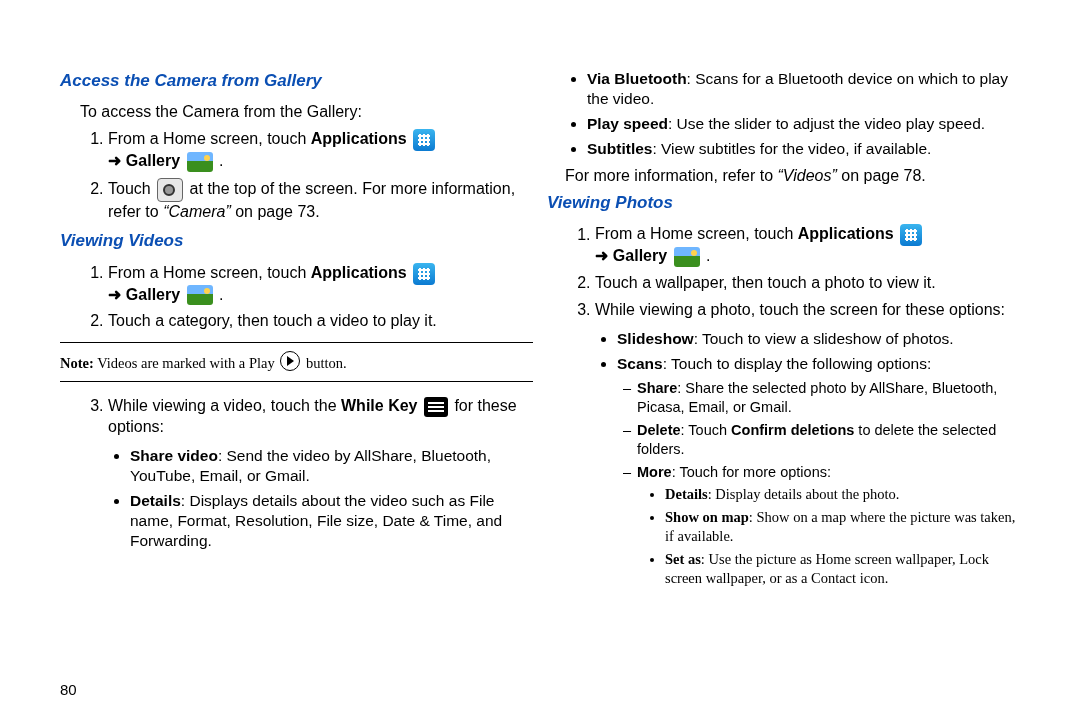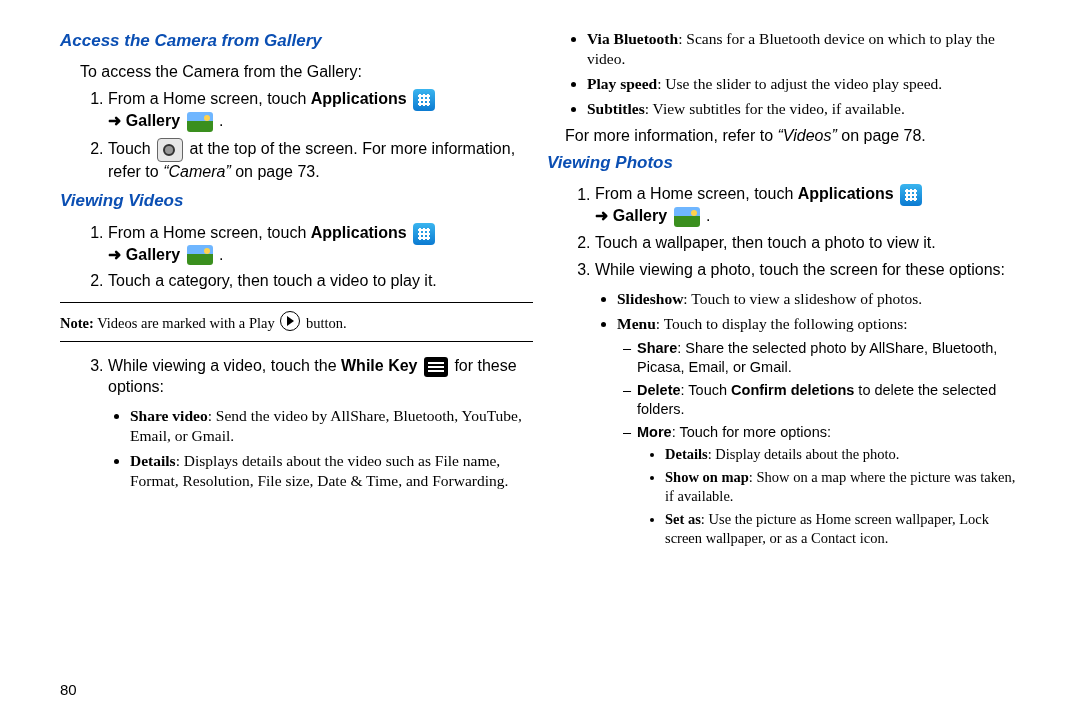--- a/index.html
+++ b/index.html
@@ -1,23 +1,23 @@
 <!DOCTYPE html>
 <html><head>
 <meta charset="utf-8">
 <style>
 html,body{margin:0;padding:0;width:1080px;height:720px;font-family:Arial,Helvetica,sans-serif;color:#000;background:#fff}
-.page{padding:24px 60px 20px 60px;display:flex;gap:14px;font-size:16px;line-height:1.3}
+.page{padding:64px 60px 20px 60px;display:flex;gap:14px;font-size:16px;line-height:1.3}
 .col{flex:1}
 .heading{color:#0b4fb3;font-style:italic;font-weight:bold;font-size:17px;margin:6px 0 10px 0}
 p{margin:6px 0}
 ol{margin:4px 0 8px 0;padding-left:48px}
 ol li{margin:6px 0}
 ul.bul{list-style:disc;padding-left:40px;margin:4px 0}
-ul.bul li{margin:5px 0;font-family:Liberation Serif, serif;font-stretch:condensed;font-size:15.5px}
+ul.bul li{margin:5px 0;font-family:Liberation Sans, sans-serif;font-stretch:condensed;font-size:15.5px}
 ul.dash{list-style:none;padding-left:48px;margin:2px 0}
 ul.dash>li{position:relative;margin:4px 0;font-family:"Helvetica Condensed",Arial,sans-serif;font-stretch:condensed;font-size:14.5px}
 ul.dash>li:before{content:"–";position:absolute;left:-14px}
 ul.inner{list-style:disc;padding-left:40px;margin:2px 0}
 ul.inner li{margin:4px 0;font-family:Liberation Serif, serif;font-stretch:condensed;font-size:14.5px}
 .arrow:before{content:"\279C\00a0";font-weight:bold}
 .noteblock{border-top:1.2px solid #000;border-bottom:1.2px solid #000;padding:8px 0;margin:10px 0 14px 0;font-family:Liberation Serif, serif;font-stretch:condensed;font-size:14.5px}
 .pagenum{position:absolute;left:60px;bottom:22px;font-size:15px}
 .ico{display:inline-block;vertical-align:middle;width:22px;height:22px;border-radius:4px;position:relative;margin:0 2px}
 .ico-apps{background:linear-gradient(#3ab5ef,#0b7ad1)}
@@ -109,21 +109,21 @@
      <span>From a Home screen, touch </span><b>Applications</b>
      <span class="ico ico-apps"></span><br>
      <span class="arrow"></span><b>Gallery</b>
      <span class="ico ico-gallery"></span> .
    </li>
    <li>Touch a wallpaper, then touch a photo to view it.</li>
    <li>While viewing a photo, touch the screen for these options:</li>
   </ol>
   <ul class="bul" style="padding-left:70px">
     <li><b>Slideshow</b><span>: Touch to view a slideshow of photos.</span></li>
-    <li><b>Menu</b><span>: Touch to display the following options:</span></li>
+    <li><b>Scans</b><span>: Touch to display the following options:</span></li>
   </ul>
   <ul class="dash" style="padding-left:90px">
     <li><b>Share</b><span>: Share the selected photo by AllShare, Bluetooth, Picasa, Email, or Gmail.</span></li>
     <li><b>Delete</b><span>: Touch </span><b>Confirm deletions</b><span> to delete the selected folders.</span></li>
     <li><b>More</b><span>: Touch for more options:</span></li>
   </ul>
   <ul class="inner" style="padding-left:118px">
     <li><b>Details</b><span>: Display details about the photo.</span></li>
     <li><b>Show on map</b><span>: Show on a map where the picture was taken, if available.</span></li>
     <li><b>Set as</b><span>: Use the picture as Home screen wallpaper, Lock screen wallpaper, or as a Contact icon.</span></li>

